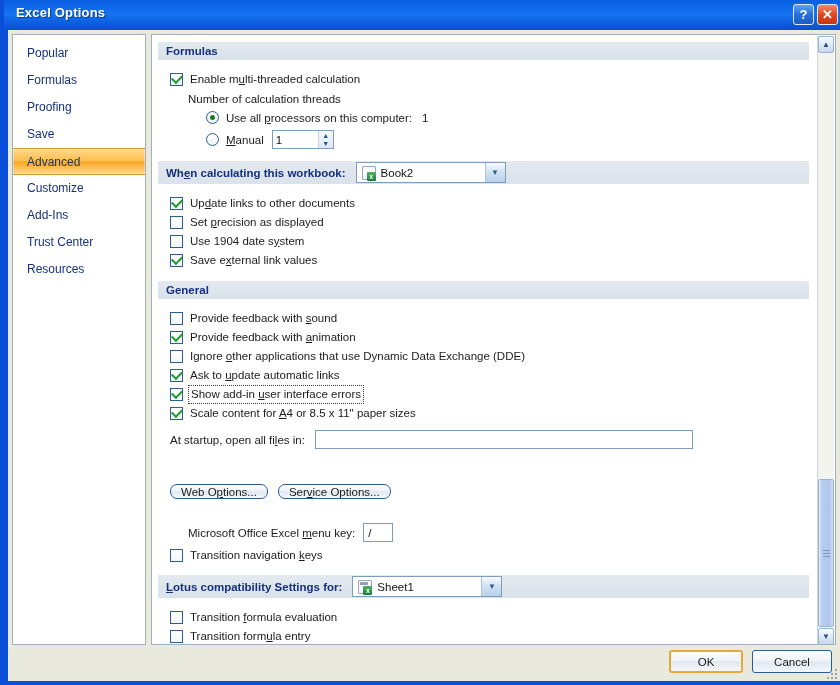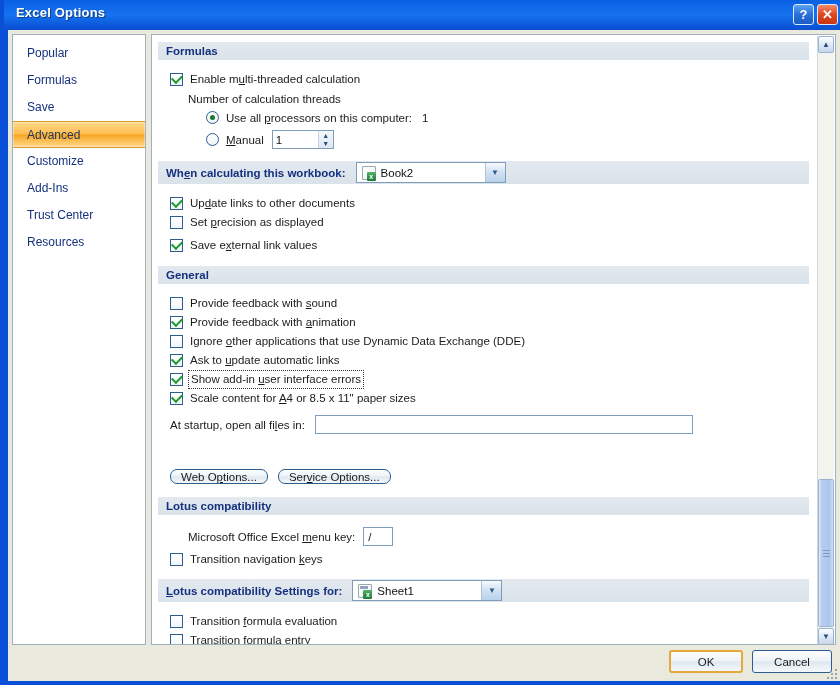--- a/index.html
+++ b/index.html
@@ -361,20 +361,21 @@
       <div class="tbtn tbtn-help">?</div>
       <div class="tbtn tbtn-close">✕</div>
     </div>
   </div>
 
   <div class="dlg-body">
 
     <div class="sidebar">
       <div class="nav-item first">Popular</div>
       <div class="nav-item">Formulas</div>
+      <div class="nav-item">Proofing</div>
       <div class="nav-item">Save</div>
       <div class="nav-item selected">Advanced</div>
       <div class="nav-item">Customize</div>
       <div class="nav-item">Add-Ins</div>
       <div class="nav-item">Trust Center</div>
       <div class="nav-item">Resources</div>
     </div>
 
     <div class="content-pane">
       <div class="content-inner">
@@ -429,20 +430,24 @@
         <div class="row indent1">
           <span class="cb checked"></span>
           <span class="cb-label"><span>Up</span><u class="acc">d</u><span>ate links to other documents</span></span>
         </div>
         <div class="gap4"></div>
         <div class="row indent1">
           <span class="cb"></span>
           <span class="cb-label"><span>Set </span><u class="acc">p</u><span>recision as displayed</span></span>
         </div>
         <div class="gap4"></div>
+        <div class="row indent1">
+          <span class="cb"></span>
+          <span class="cb-label"><span>Use 1904 date s</span><u class="acc">y</u><span>stem</span></span>
+        </div>
         <div class="gap4"></div>
         <div class="row indent1">
           <span class="cb checked"></span>
           <span class="cb-label"><span>Save e</span><u class="acc">x</u><span>ternal link values</span></span>
         </div>
         <div class="gap12"></div>
 
         <div class="sec-head">General</div>
         <div class="gap12"></div>
 
@@ -482,21 +487,20 @@
           <input class="tinput" style="width: 378px; margin-left: 10px;" type="text" placeholder="">
         </div>
         <div class="gap12"></div>
 
         <div class="row indent1">
           <button class="btn"><span>Web O</span><u class="acc">p</u><span>tions...</span></button>
           <button class="btn" style="margin-left:10px;"><span>Ser</span><u class="acc">v</u><span>ice Options...</span></button>
         </div>
         <div class="gap12"></div>
 
-        <div class="sec-head">Lotus compatibility</div>
         <div class="gap12"></div>
 
         <div class="row indent2">
           <span><span>Microsoft Office Excel </span><u class="acc">m</u><span>enu key:</span></span>
           <input class="tinput" style="width: 30px; margin-left: 8px;" type="text" value="/">
         </div>
         <div class="gap6"></div>
 
         <div class="row indent1">
           <span class="cb"></span>

